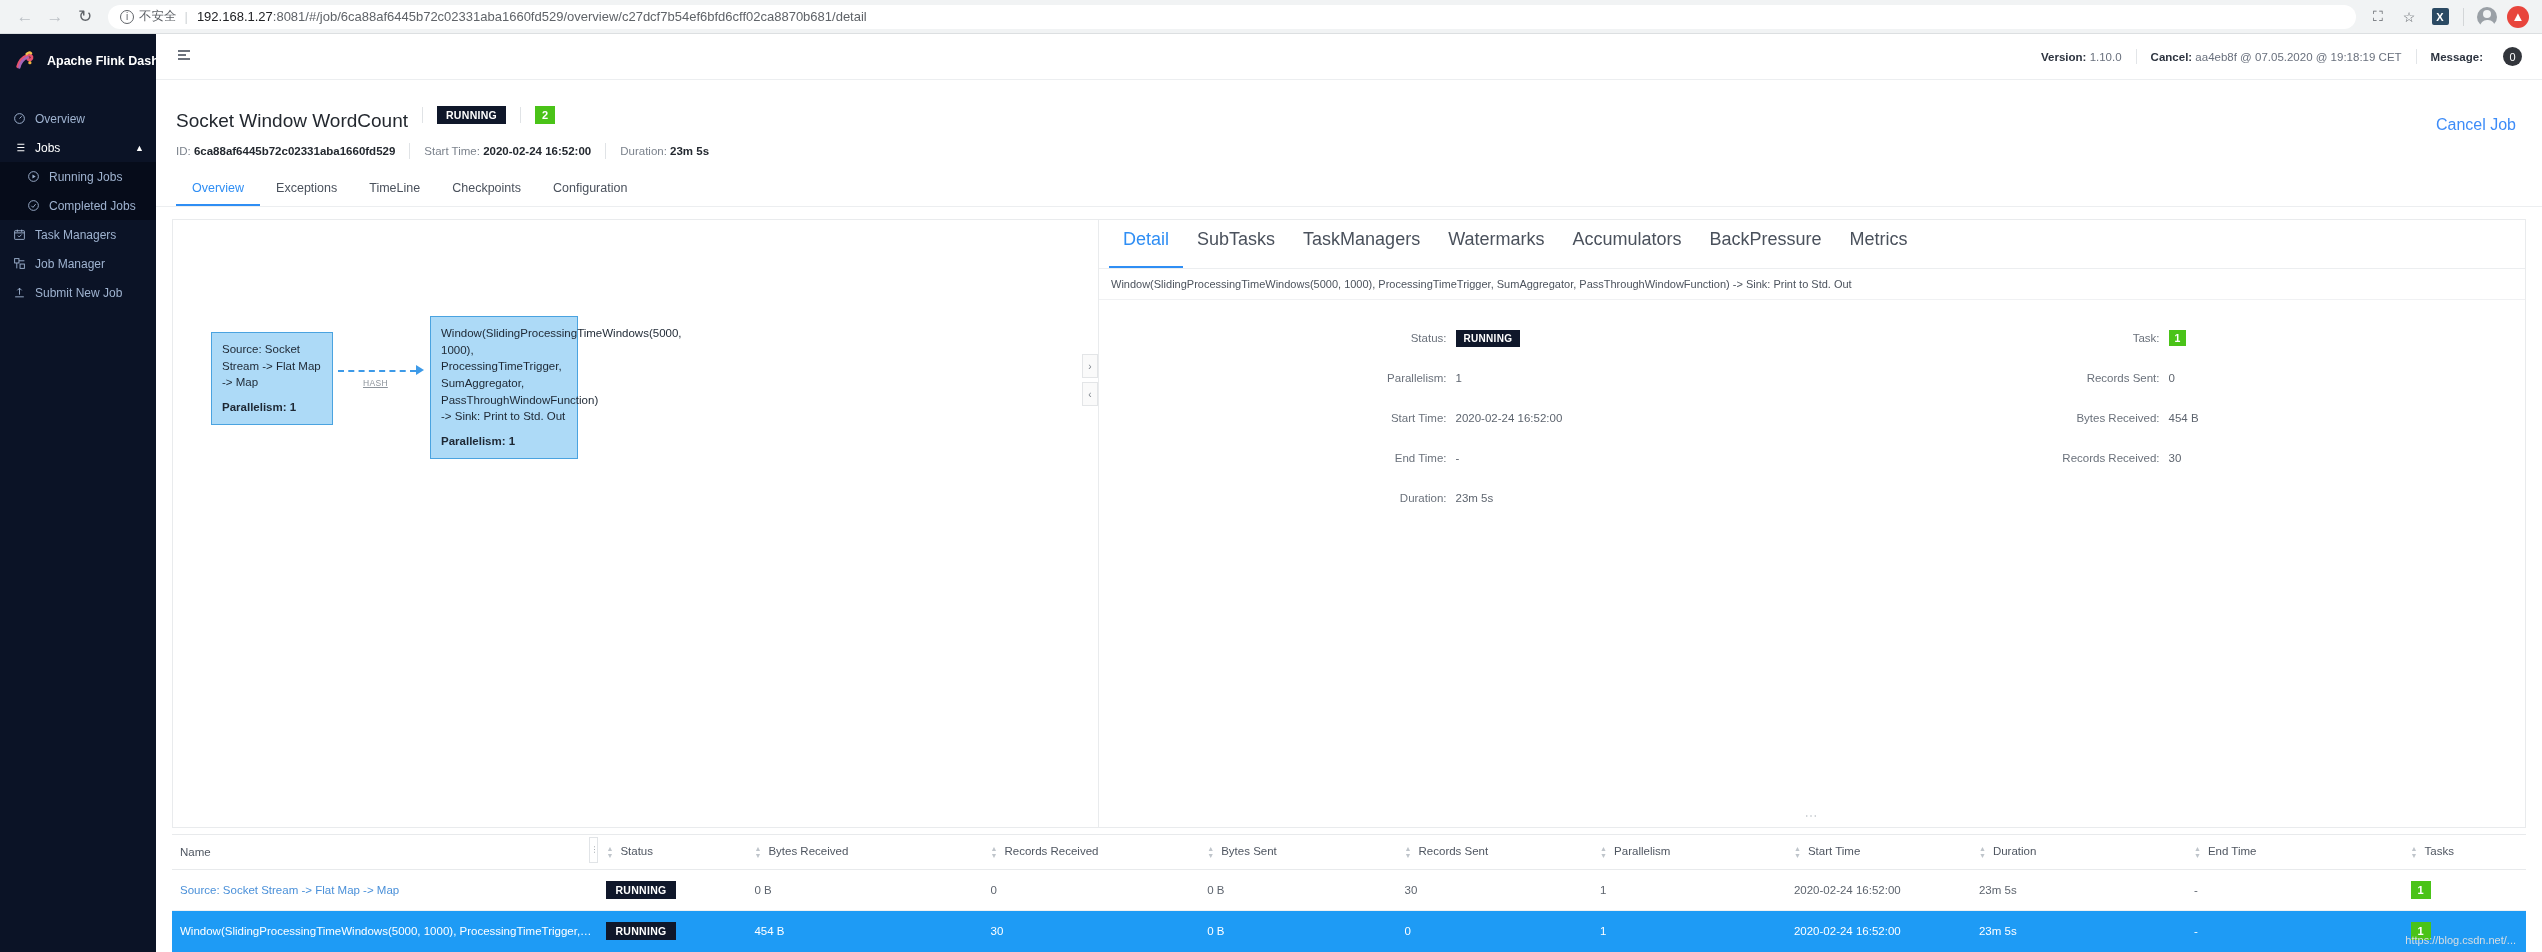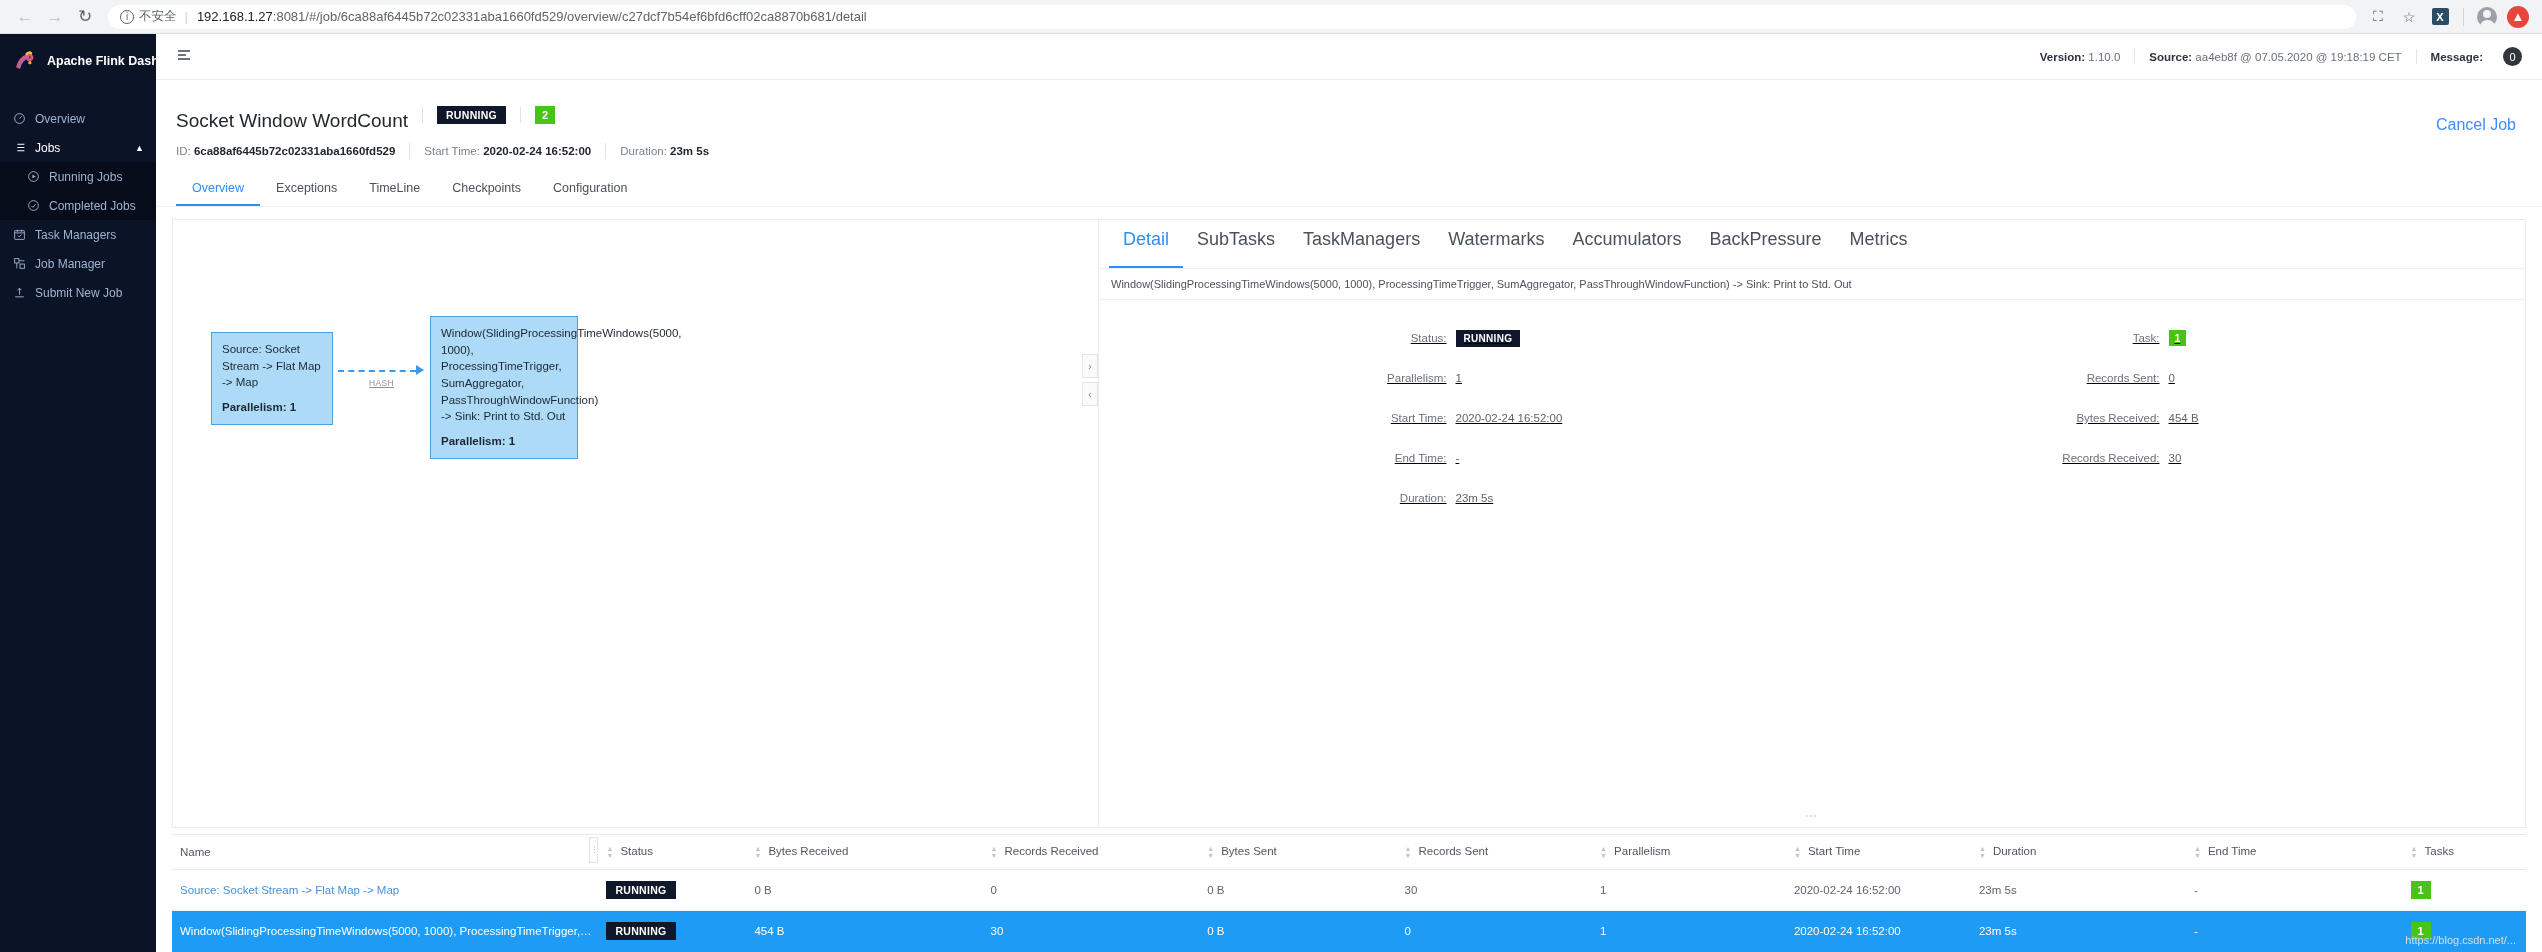--- a/index.html
+++ b/index.html
@@ -188,21 +188,21 @@
     padding: 9px 14px 16px 14px; font-size: 18px; color: #4a515c;
     border-bottom: 2px solid transparent; cursor: pointer; white-space: nowrap;
   }
   .dtab.active { color: #2f8ef4; border-bottom-color: #2f8ef4; }
   .dsub {
     padding: 9px 12px; font-size: 11px; color: #4c535d;
     border-bottom: 1px solid #f0f1f3; white-space: nowrap; overflow: hidden;
   }
   .kv-grid {
     flex: 1; display: grid; grid-template-columns: 1fr 1fr;
-    align-content: start; padding: 18px 0 0 0; text-decoration: underline;
+    align-content: start; padding: 18px 0 0 0;
   }
   .kv {
     display: flex; align-items: center; height: 40px;
     font-size: 11.5px; color: #6a717b;
   }
   .kv .k { width: 50%; text-align: right; padding-right: 9px; white-space: nowrap; }
   .kv .v { width: 50%; color: #5d646e; }
   .kv .v .badge-green { font-size: 10px; padding: 3px 8px; }
   .kv .v .badge-num { font-size: 10.5px; padding: 2px 6px; }
   .dots {
@@ -368,21 +368,21 @@
             <path d="M3 6h18M3 12h12M3 18h18"></path>
           </svg>
       </span>
       <div class="topbar-right">
         <span class="meta-item">
           <b>Version:</b>
           <span>1.10.0</span>
         </span>
         <span class="meta-sep"></span>
         <span class="meta-item">
-          <b>Source:</b>
+          <b>Cancel:</b>
           <span>aa4eb8f @ 07.05.2020 @ 19:18:19 CET</span>
         </span>
         <span class="meta-sep"></span>
         <span class="meta-item">
           <b>Message:</b>
         </span>
         <span class="msg-badge">0</span>
       </div>
     </div>
 
@@ -418,21 +418,21 @@
     <div class="split">
 
       <div class="graph-pane">
         <div class="node" style="left:38px; top:112px; width:122px;">
           <div>Source: Socket Stream -&gt; Flat Map -&gt; Map</div>
           <div class="par">Parallelism: 1</div>
         </div>
 
         <div class="edge-line" style="left:165px; top:150px; width:78px;"></div>
         <div class="edge-arrow" style="left:243px; top:145px;"></div>
-        <div class="edge-label" style="left:196px; top:158px;text-decoration:underline;">HASH</div>
+        <div class="edge-label" style="left:190px; top:158px;text-decoration:underline;">HASH</div>
 
         <div class="node" style="left:257px; top:96px; width:148px;">
           <div>Window(SlidingProcessingTimeWindows(5000, 1000), ProcessingTimeTrigger, SumAggregator, PassThroughWindowFunction) -&gt; Sink: Print to Std. Out</div>
           <div class="par">Parallelism: 1</div>
         </div>
 
         <div class="pane-handle" style="top:134px;">›</div>
         <div class="pane-handle" style="top:162px;">‹</div>
       </div>
 

